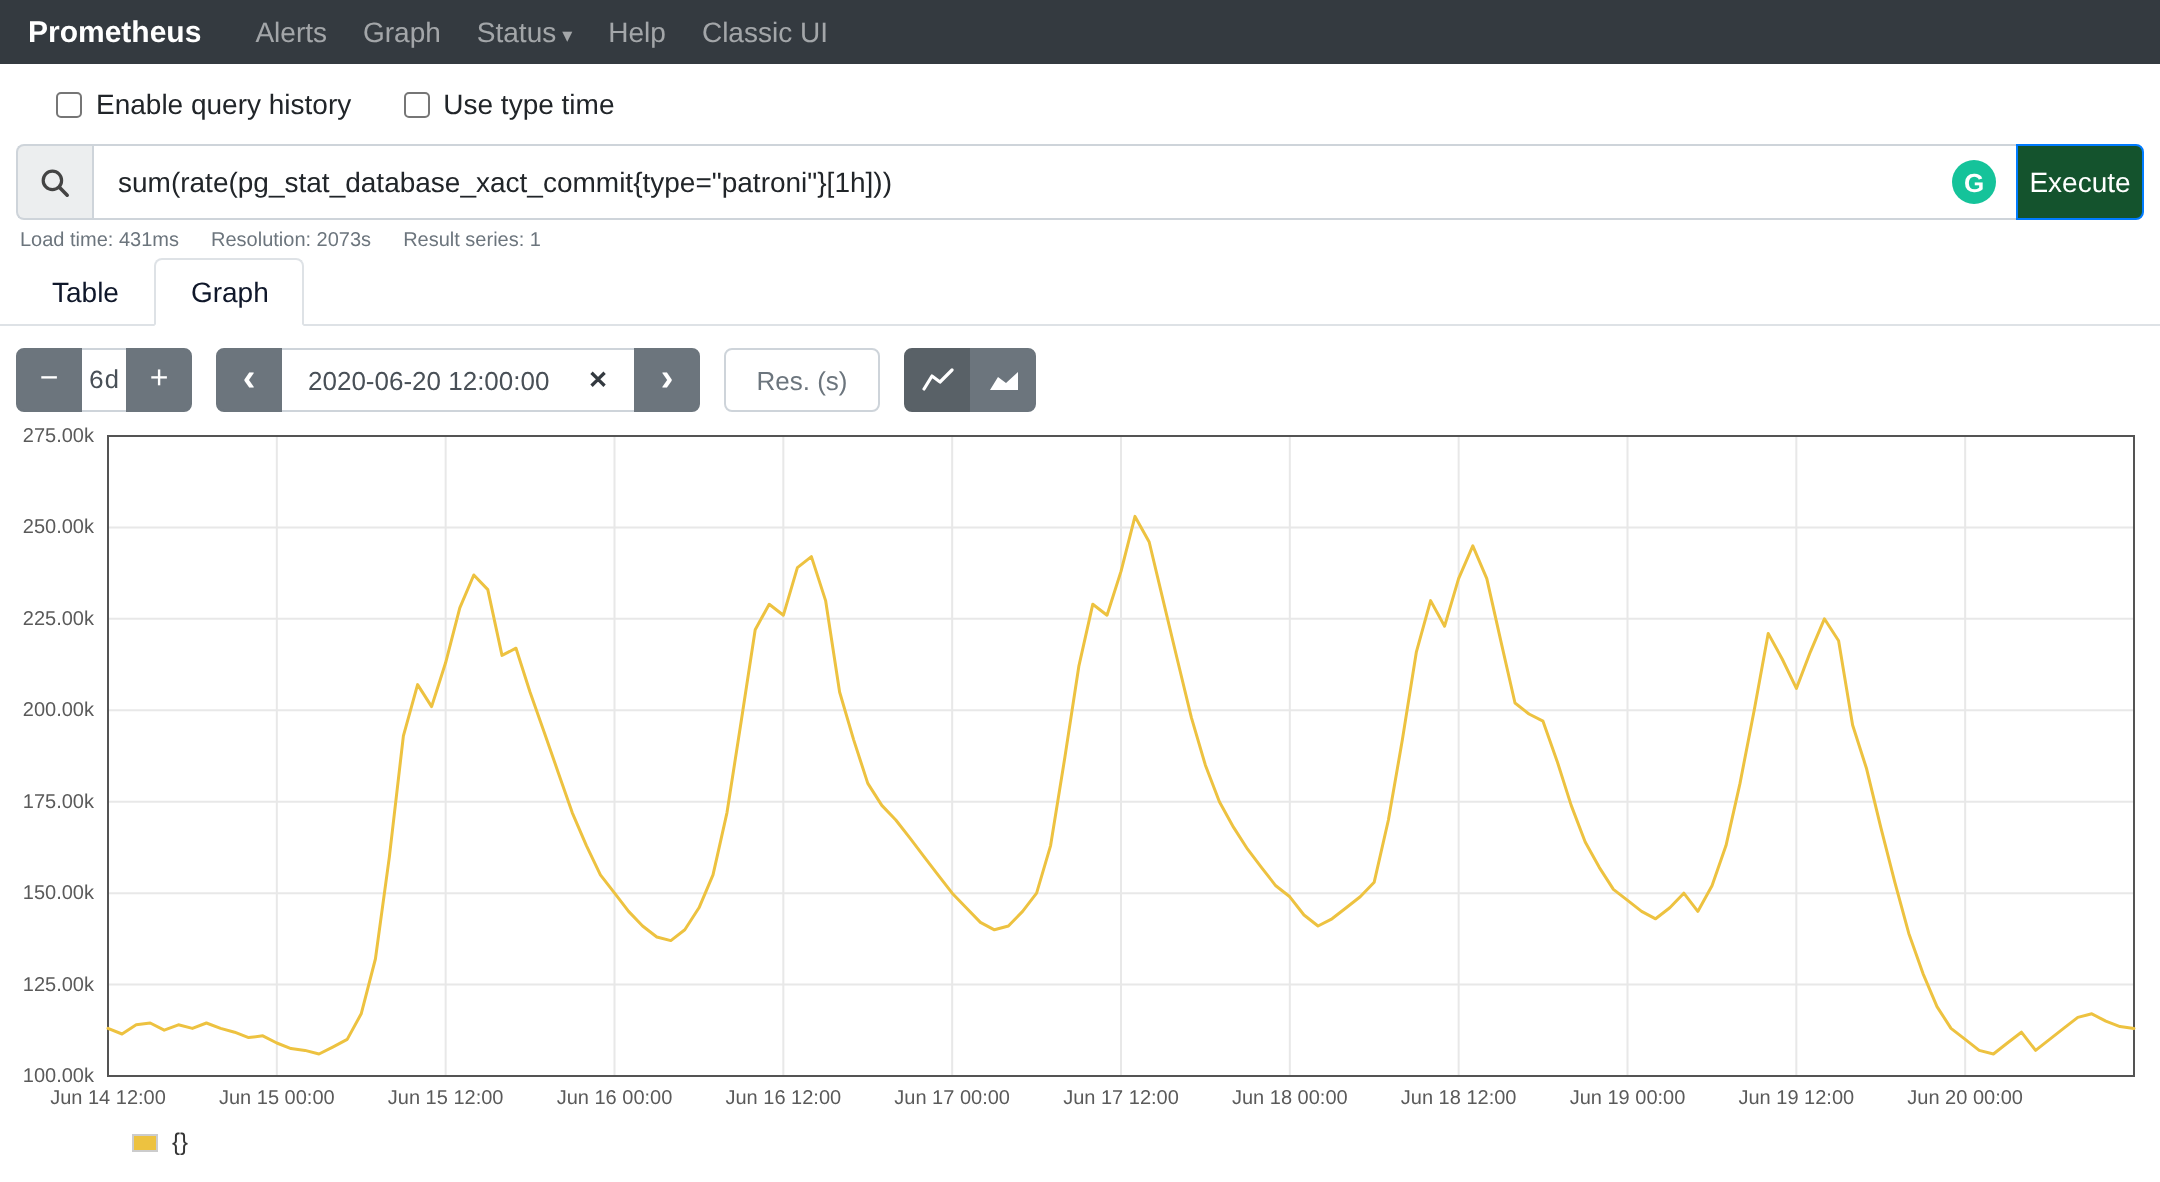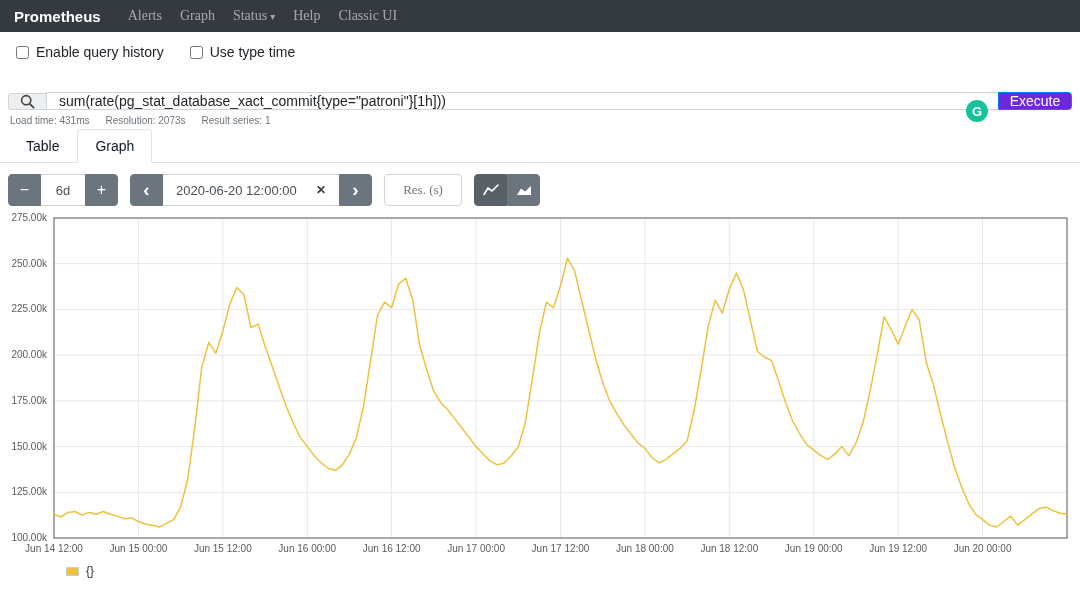--- a/index.html
+++ b/index.html
@@ -8,39 +8,39 @@
     font-family: "Liberation Sans", sans-serif;
     font-size: 14px;
     color: #212529;
     background: #fff;
     overflow: hidden;
   }
 
   
   .navbar { height: 32px; background: #343a40; display: flex; align-items: center; padding: 16px 14px; }
   .brand { color: #fff; font-size: 15px; font-weight: bold; margin-right: 18px; cursor: pointer; }
-  .nav-item { color: rgba(255,255,255,0.55); padding: 0 9px; font-size: 14px; cursor: pointer; white-space: nowrap; font-family: Liberation Serif, serif; }
+  .nav-item { color: rgba(255,255,255,0.55); padding: 0 9px; font-size: 14px; cursor: pointer; white-space: nowrap; }
   .nav-item .caret { font-size: 10px; margin-left: 3px; }
 
   
-  .checkbox-row { display: flex; gap: 26px; padding: 12px 16px 10px; }
+  .checkbox-row { display: flex; gap: 26px; padding: 12px 28px 10px; }
   .checkbox-row label { display: flex; align-items: center; gap: 7px; cursor: pointer; }
   .checkbox-row input { width: 13px; height: 13px; }
 
   
-  .query-row { display: flex; margin: 2px 8px 0; height: 38px; align-items: flex-end; }
+  .query-row { display: flex; margin: 2px 8px 0; height: 38px; }
   .search-addon { width: 38px; background: #eceeef; border: 1px solid #ced4da; border-right: 0;
     border-radius: 4px 0 0 4px; display: flex; align-items: center; justify-content: center; }
   .query-input-wrap { flex: 1; position: relative; display: flex; }
   .query-input { flex: 1; border: 1px solid #ced4da; border-right: 0; padding: 0 44px 0 12px;
     font-size: 14px; color: #212529; outline: none; }
   .grammarly { position: absolute; right: 10px; top: 8px; width: 22px; height: 22px; border-radius: 50%;
     background: #15c39a; color: #fff; font-weight: bold; font-size: 13px;
     display: flex; align-items: center; justify-content: center; cursor: pointer; }
-  .execute-btn { background: #6d28d9; border: 1px solid #007bff; color: #fff; width: 74px;
+  .execute-btn { background: #14532d; border: 1px solid #007bff; color: #fff; width: 64px;
     border-radius: 0 4px 4px 0; font-size: 14px; cursor: pointer; font-family: inherit; }
 
   
   .stats-row { display: flex; justify-content: flex-start; gap: 16px; font-size: 10px; color: #6c757d; padding: 5px 10px 0; }
 
   
   .tabs { display: flex; border-bottom: 1px solid #dee2e6; margin-top: 3px; padding: 0 8px; }
   .tab { padding: 8px 17px; font-size: 14px; color: #0f172a; cursor: pointer;
     border: 1px solid transparent; border-radius: 4px 4px 0 0; margin-bottom: -1px; }
   .tab.active { background: #fff; border-color: #dee2e6 #dee2e6 #fff; }
@@ -48,26 +48,26 @@
   
   .controls { display: flex; gap: 12px; align-items: center; padding: 11px 8px 5px; }
   .igroup { display: flex; }
   .btn { background: #6c757d; border: 1px solid #6c757d; color: #fff; height: 32px; min-width: 33px;
     display: flex; align-items: center; justify-content: center; font-size: 16px; cursor: pointer; user-select: none; }
   .btn.rl { border-radius: 4px 0 0 4px; }
   .btn.rr { border-radius: 0 4px 4px 0; }
   .btn .chev { font-size: 19px; font-weight: bold; line-height: 1; margin-top: -2px; }
   .ctl-input { border: 1px solid #ced4da; height: 32px; text-align: center; font-size: 13px;
     color: #495057; outline: none; font-family: inherit; }
-  .range-input { width: 44px; border-left: 0; border-right: 0; }
+  .range-input { width: 22px; border-left: 0; border-right: 0; font-family: Liberation Mono, monospace; }
   .datetime-box { border: 1px solid #ced4da; border-left: 0; border-right: 0; height: 32px; width: 176px;
     display: flex; align-items: center; padding: 0 13px; gap: 8px; font-size: 13px; color: #495057; cursor: text; }
   .datetime-text { flex: 1; white-space: nowrap; }
   .clear-x { font-size: 12px; font-weight: bold; color: #343a40; cursor: pointer; }
-  .res-input { width: 78px; border-radius: 4px; font-family: Liberation Serif, serif; }
+  .res-input { width: 78px; border-radius: 4px; }
   .res-input::placeholder { color: #6c757d; }
   .toggle-btn svg { display: block; }
   .toggle-btn.active { background: #596167; border-color: #596167; }
 
   
   .chart-wrap { margin: 2px 8px 0; }
   #chart-svg { display: block; }
   #chart-svg text { font-size: 10px; fill: #5a5a5a; }
 
   

